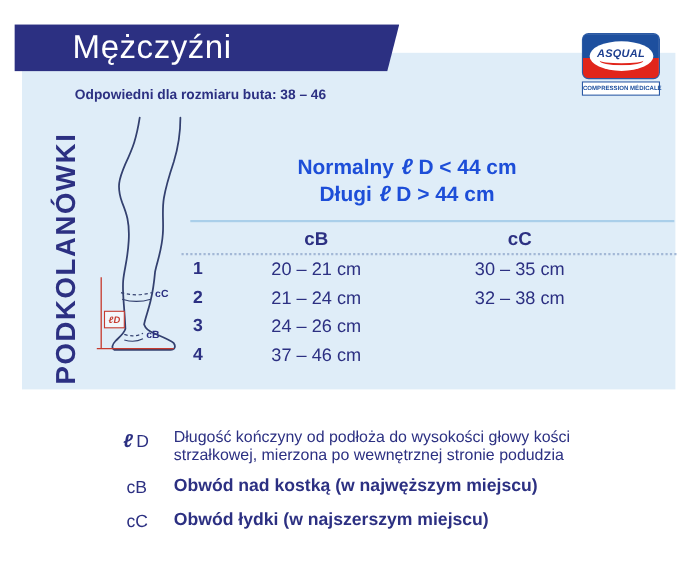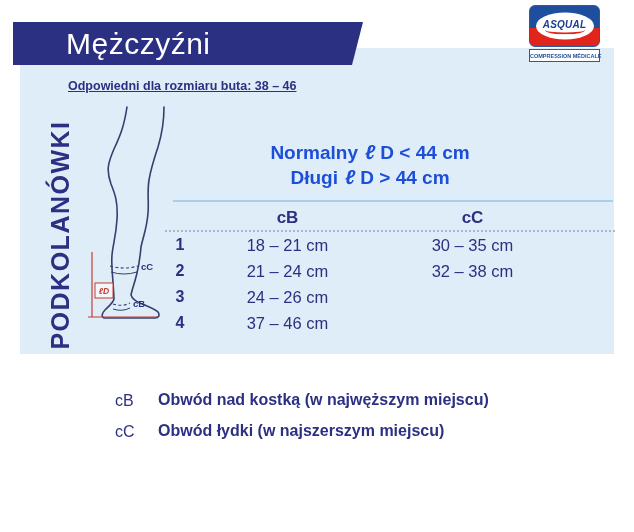--- a/index.html
+++ b/index.html
@@ -10,33 +10,33 @@
   
   .panel{position:absolute;left:20px;top:48px;width:594px;height:306px;background:#dfedf8;}
   
   .banner{
     position:absolute;left:13px;top:22px;width:350px;height:43px;background:#2c3082;
     clip-path:polygon(0 0,100% 0,calc(100% - 11px) 100%,0 100%);
     display:flex;align-items:center;
   }
   .banner .title{margin:0 0 0 53px;color:#ffffff;font-size:30px;font-weight:300;letter-spacing:.5px;}
   
-  .logo{position:absolute;left:529px;top:5px;width:71px;}
+  .logo{position:absolute;left:529px;top:30px;width:71px;}
   .logo-box{position:relative;height:40px;border:1px solid #2b5aa5;border-radius:6px;overflow:hidden;
     background:linear-gradient(#1d4f9e 0 55%,#e1251b 55% 100%);}
   .logo-ellipse{position:absolute;left:50%;top:50%;transform:translate(-50%,-50%);
     width:58px;height:27px;background:#fff;border-radius:50%;
     display:flex;align-items:center;justify-content:center;}
   .logo-brand{font-size:10px;font-weight:800;font-style:italic;color:#1d3e8f;letter-spacing:.2px;position:relative;top:-2px;}
   .logo-swoosh{position:absolute;bottom:5px;left:9px;width:40px;height:7px;
     border-bottom:2px solid #e1251b;border-radius:50%;}
   .logo-band{margin-top:2px;background:#fff;border:1px solid #2b5aa5;font-size:5.5px;font-weight:700;
     color:#1d4f9e;text-align:center;padding:2.5px 0 2px 0;white-space:nowrap;}
   
-  .shoe-note{position:absolute;left:68px;top:79px;font-size:12.5px;font-weight:700;color:#2c3082;text-decoration:underline;}
+  .shoe-note{position:absolute;left:68px;top:79px;font-size:12.5px;font-weight:700;color:#2c3082;}
   
   .vertical-label{position:absolute;left:-56px;top:220px;width:232px;height:30px;line-height:30px;
     text-align:center;transform:rotate(-90deg);font-size:25px;font-weight:800;color:#2c3082;letter-spacing:1.5px;}
   
   .leg{position:absolute;left:85px;top:100px;width:95px;height:225px;}
   .leg-line{fill:none;stroke:#33406f;stroke-width:1.6;stroke-linecap:round;}
   .leg-thin{fill:none;stroke:#33406f;stroke-width:1;}
   .dash{fill:none;stroke:#33406f;stroke-width:1.1;stroke-dasharray:3 2.4;}
   .red-line{stroke:#c63b2f;stroke-width:1.2;fill:none;}
   .red-box{fill:#f3f7fb;stroke:#c63b2f;stroke-width:1;}
@@ -110,40 +110,44 @@
   <div class="divider"></div>
 
   <div class="size-table">
     <div class="t-head">
       <span class="c-num"></span>
       <span class="c-val">cB</span>
       <span class="c-val">cC</span>
     </div>
     <div class="t-row">
       <span class="c-num">1</span>
-      <span class="c-val">18 – 21 cm</span>
+      <span class="c-val">20 – 21 cm</span>
       <span class="c-val">30 – 35 cm</span>
     </div>
     <div class="t-row">
       <span class="c-num">2</span>
       <span class="c-val">21 – 24 cm</span>
       <span class="c-val">32 – 38 cm</span>
     </div>
     <div class="t-row">
       <span class="c-num">3</span>
       <span class="c-val">24 – 26 cm</span>
     </div>
     <div class="t-row">
       <span class="c-num">4</span>
       <span class="c-val">37 – 46 cm</span>
     </div>
   </div>
 
   <div class="legend">
     <div class="legend-row">
+      <span class="legend-sym"><span class="ell-sym">ℓ</span><span>D</span></span>
+      <span class="legend-text small">Długość kończyny od podłoża do wysokości głowy kości strzałkowej, mierzona po wewnętrznej stronie podudzia</span>
+    </div>
+    <div class="legend-row">
       <span class="legend-sym"><span class="ell-sym"></span><span>cB</span></span>
       <span class="legend-text">Obwód nad kostką (w najwęższym miejscu)</span>
     </div>
     <div class="legend-row">
       <span class="legend-sym"><span class="ell-sym"></span><span>cC</span></span>
       <span class="legend-text">Obwód łydki (w najszerszym miejscu)</span>
     </div>
   </div>
 
 </div>

